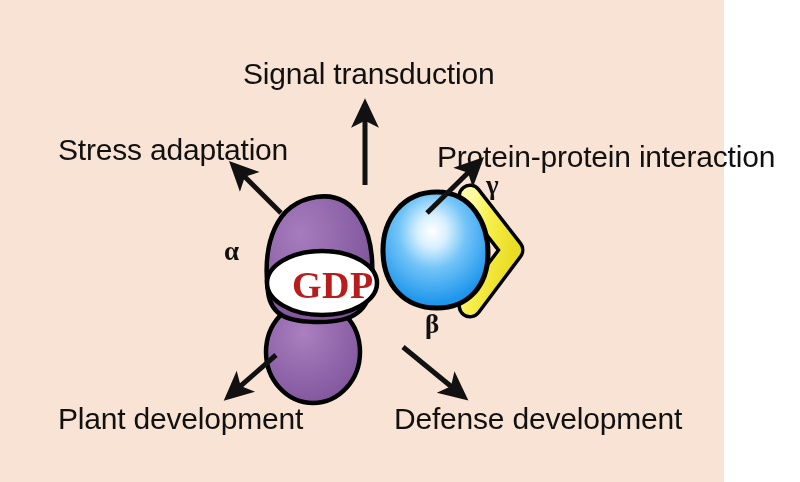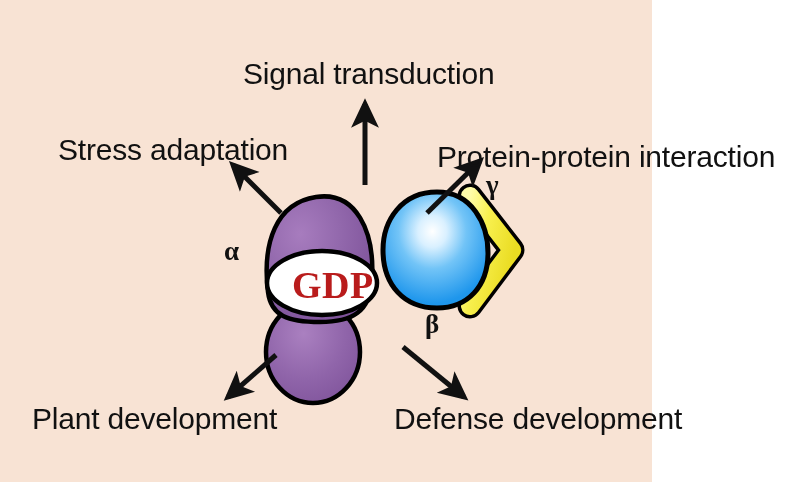--- a/index.html
+++ b/index.html
@@ -8,21 +8,21 @@
     padding: 0;
   }
   body {
     width: 800px;
     height: 482px;
     overflow: hidden;
     font-family: "Liberation Sans", sans-serif;
   }
   #figure {
     position: relative;
-    width: 652px;
+    width: 724px;
     height: 482px;
     background: #F8E3D4;
   }
   #figure svg.layer {
     position: absolute;
     left: 0;
     top: 0;
     width: 800px;
     height: 482px;
   }
@@ -50,21 +50,21 @@
     font-family: "Liberation Serif", serif;
     font-weight: bold;
     font-size: 38px;
     line-height: 1;
     white-space: nowrap;
     letter-spacing: 0.5px;
   }
   #label-signal-transduction { left: 243px; top: 59px; }
   #label-protein-protein     { left: 437px; top: 119px; margin-top: 23px; }
   #label-stress-adaptation   { left: 58px;  top: 135px; }
-  #label-plant-development   { left: 32px;  top: 404px; }
+  #label-plant-development   { left: 58px;  top: 404px; }
   #label-defense-regulation  { left: 394px; top: 404px; }
   #label-alpha { left: 224px; top: 238px; }
   #label-beta  { left: 425px; top: 311px; }
   #label-gamma { left: 486px; top: 172px; }
   #label-gdp   { left: 292px; top: 266px; }
 </style>
 </head>
 <body>
 
 <div id="figure" style="background: rgb(248, 227, 212);">

